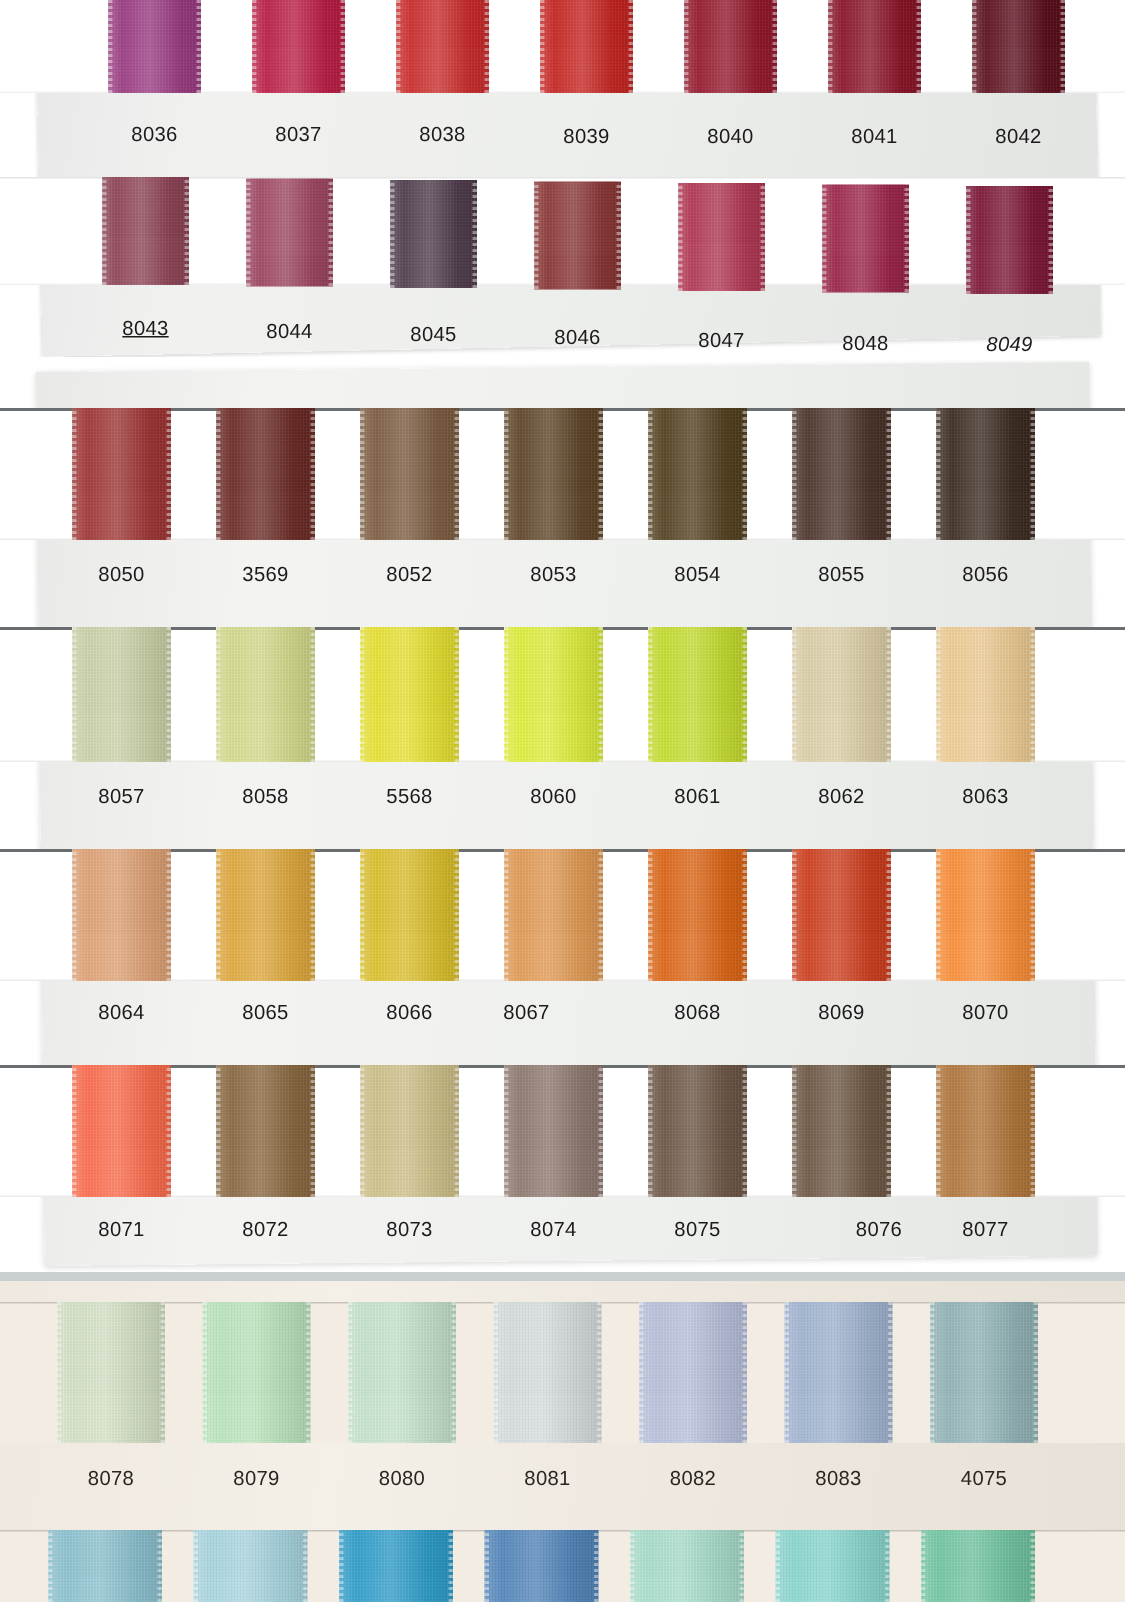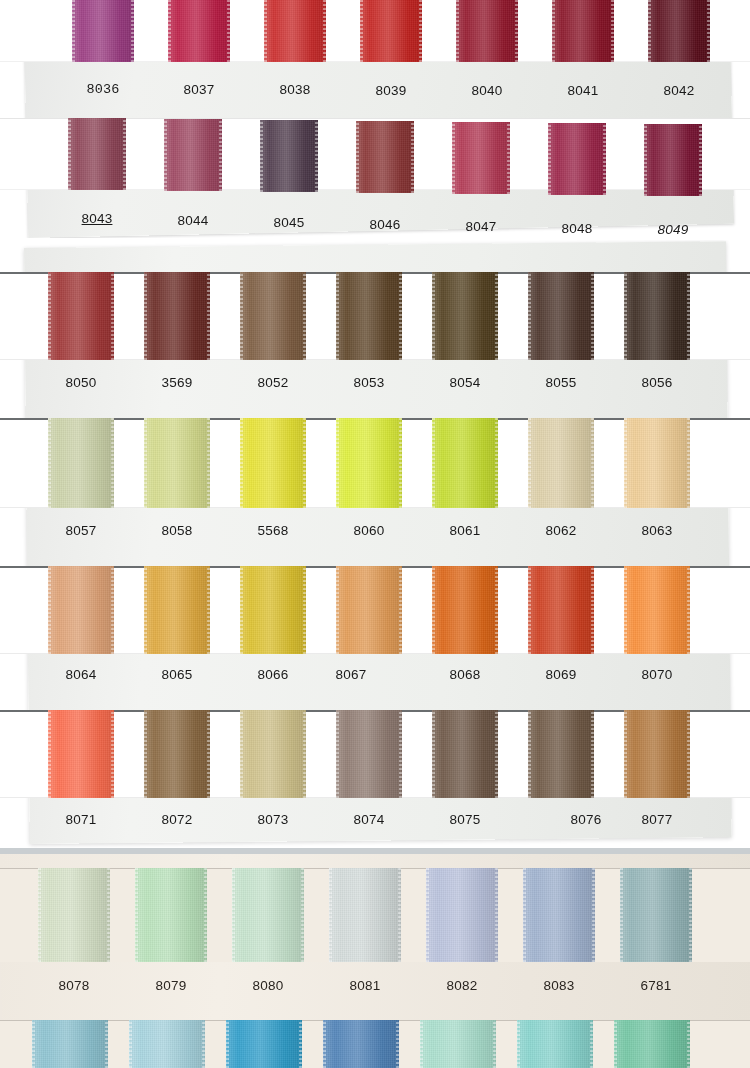--- a/index.html
+++ b/index.html
@@ -125,21 +125,21 @@
             <span class="selv l"></span>
             <span class="selv r"></span>
           </div>
           <div class="sw" style="left: 648px; width: 62px; background: rgb(92, 14, 28);">
             <span class="selv l"></span>
             <span class="selv r"></span>
           </div>
         </div>
     </div>
     <div class="labels" id="lbA1" style="top:82px;">
-        <div class="lb" style="left: 55px; width: 96px; top: 0px; font-family: Liberation Mono, monospace;">8036</div>
+        <div class="lb" style="left: 55px; width: 96px; top: 0px;">8036</div>
         <div class="lb" style="left: 151px; width: 96px; top: 0.2px;">8037</div>
         <div class="lb" style="left: 247px; width: 96px; top: 0.4px;">8038</div>
         <div class="lb" style="left: 343px; width: 96px; top: 0.6px;">8039</div>
         <div class="lb" style="left: 439px; width: 96px; top: 0.8px;">8040</div>
         <div class="lb" style="left: 535px; width: 96px; top: 1px;">8041</div>
         <div class="lb" style="left: 631px; width: 96px; top: 1.2px;">8042</div>
       </div>
 
     <div class="row" id="rowA2" style="top:118px;height:72px;">
       <div class="slot"></div>
@@ -398,21 +398,21 @@
           </div>
         </div>
     </div>
     <div class="labels" id="lbC1" style="top:130px;">
         <div class="lb cream-lb" style="left: 24px; width: 100px;">8078</div>
         <div class="lb cream-lb" style="left: 121px; width: 100px;">8079</div>
         <div class="lb cream-lb" style="left: 218px; width: 100px;">8080</div>
         <div class="lb cream-lb" style="left: 315px; width: 100px;">8081</div>
         <div class="lb cream-lb" style="left: 412px; width: 100px;">8082</div>
         <div class="lb cream-lb" style="left: 509px; width: 100px;">8083</div>
-        <div class="lb cream-lb" style="left: 606px; width: 100px;">6781</div>
+        <div class="lb cream-lb" style="left: 606px; width: 100px;">4075</div>
       </div>
 
     <div class="row" id="rowC2" style="top:172px;height:48px;">
       <div class="slot cream"></div>
       <div class="swatches" id="swC2">
           <div class="sw" style="left: 32px; width: 76px; background: rgb(140, 195, 209);">
             <span class="selv l"></span>
             <span class="selv r"></span>
           </div>
           <div class="sw" style="left: 129px; width: 76px; background: rgb(166, 212, 223);">

